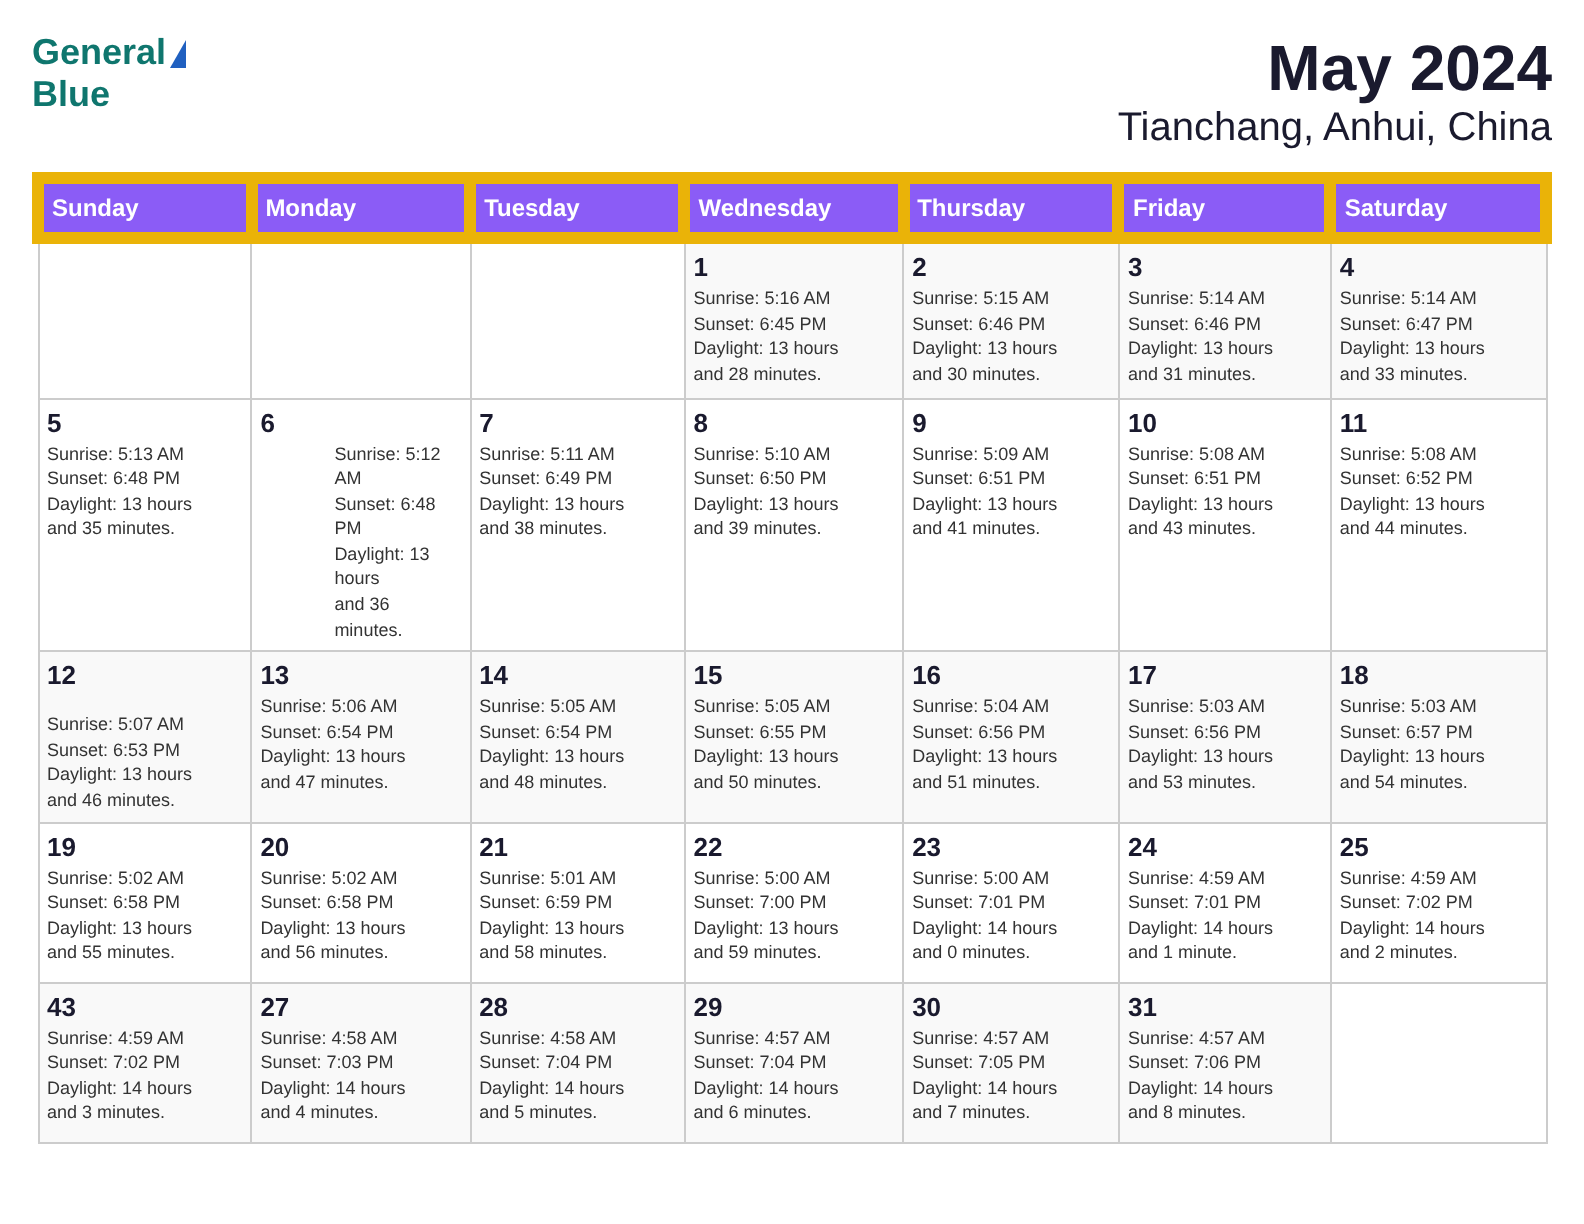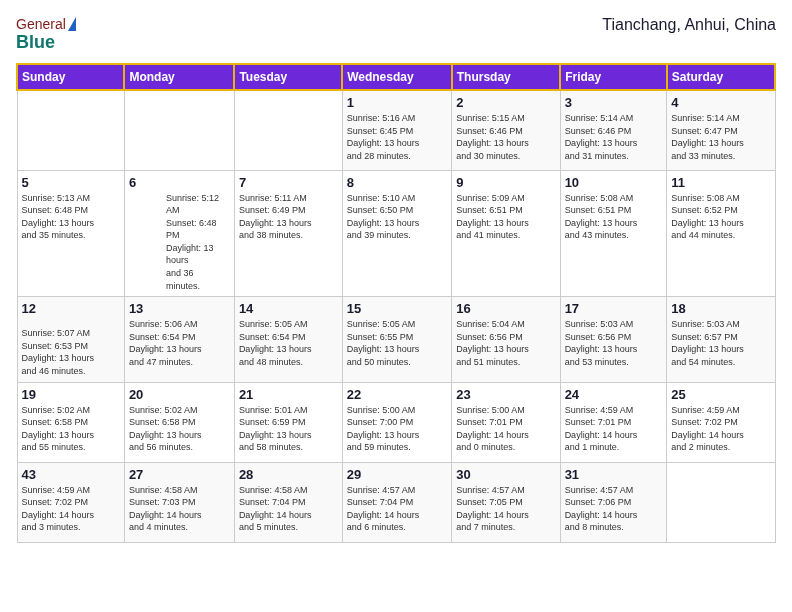--- a/index.html
+++ b/index.html
@@ -15,23 +15,23 @@
       justify-content: space-between;
       align-items: flex-start;
       margin-bottom: 10px;
     }
     .logo {
       display: flex;
       flex-direction: column;
       align-items: flex-start;
     }
     .logo-general {
-      font-size: 14px;
-      font-weight: normal;
-      color: #7f1d1d;
+      font-size: 18px;
+      font-weight: bold;
+      color: #0f766e;
     }
     .logo-blue {
       font-size: 18px;
       font-weight: bold;
       color: #0f766e;
     }
     .logo-icon {
       display: inline-block;
       width: 0;
       height: 0;
@@ -46,37 +46,37 @@
     }
     .title-block {
       text-align: right;
     }
     .title-block h1 {
       font-size: 32px;
       font-weight: bold;
       color: #1a1a2e;
     }
     .title-block h2 {
-      font-size: 16px;
+      font-size: 20px;
       font-weight: normal;
       color: #1a1a2e;
     }
     table {
       width: 100%;
       border-collapse: collapse;
       font-size: 10px;
     }
     thead tr th {
-      background: #6d28d9;
+      background: #8b5cf6;
       color: #fff;
       padding: 5px 4px;
       text-align: left;
       font-size: 12px;
       font-weight: bold;
-      border: 2px solid #eab308;
+      border: 6px solid #eab308;
     }
     tbody tr td {
       border: 1px solid #ccc;
       vertical-align: top;
       padding: 4px;
       height: 80px;
       width: 113px;
     }
     tbody tr:nth-child(odd) td {
       background: #f9f9f9;
@@ -105,20 +105,21 @@
 
 <div class="header">
   <div class="logo">
     <div class="logo-line">
       <span class="logo-general">General</span>
       <span class="logo-icon"></span>
     </div>
     <span class="logo-blue">Blue</span>
   </div>
   <div class="title-block">
+    <h1>May 2024</h1>
     <h2>Tianchang, Anhui, China</h2>
   </div>
 </div>
 
 <table>
   <thead>
     <tr>
     <th>Sunday</th>
         <th>Monday</th>
         <th>Tuesday</th>

